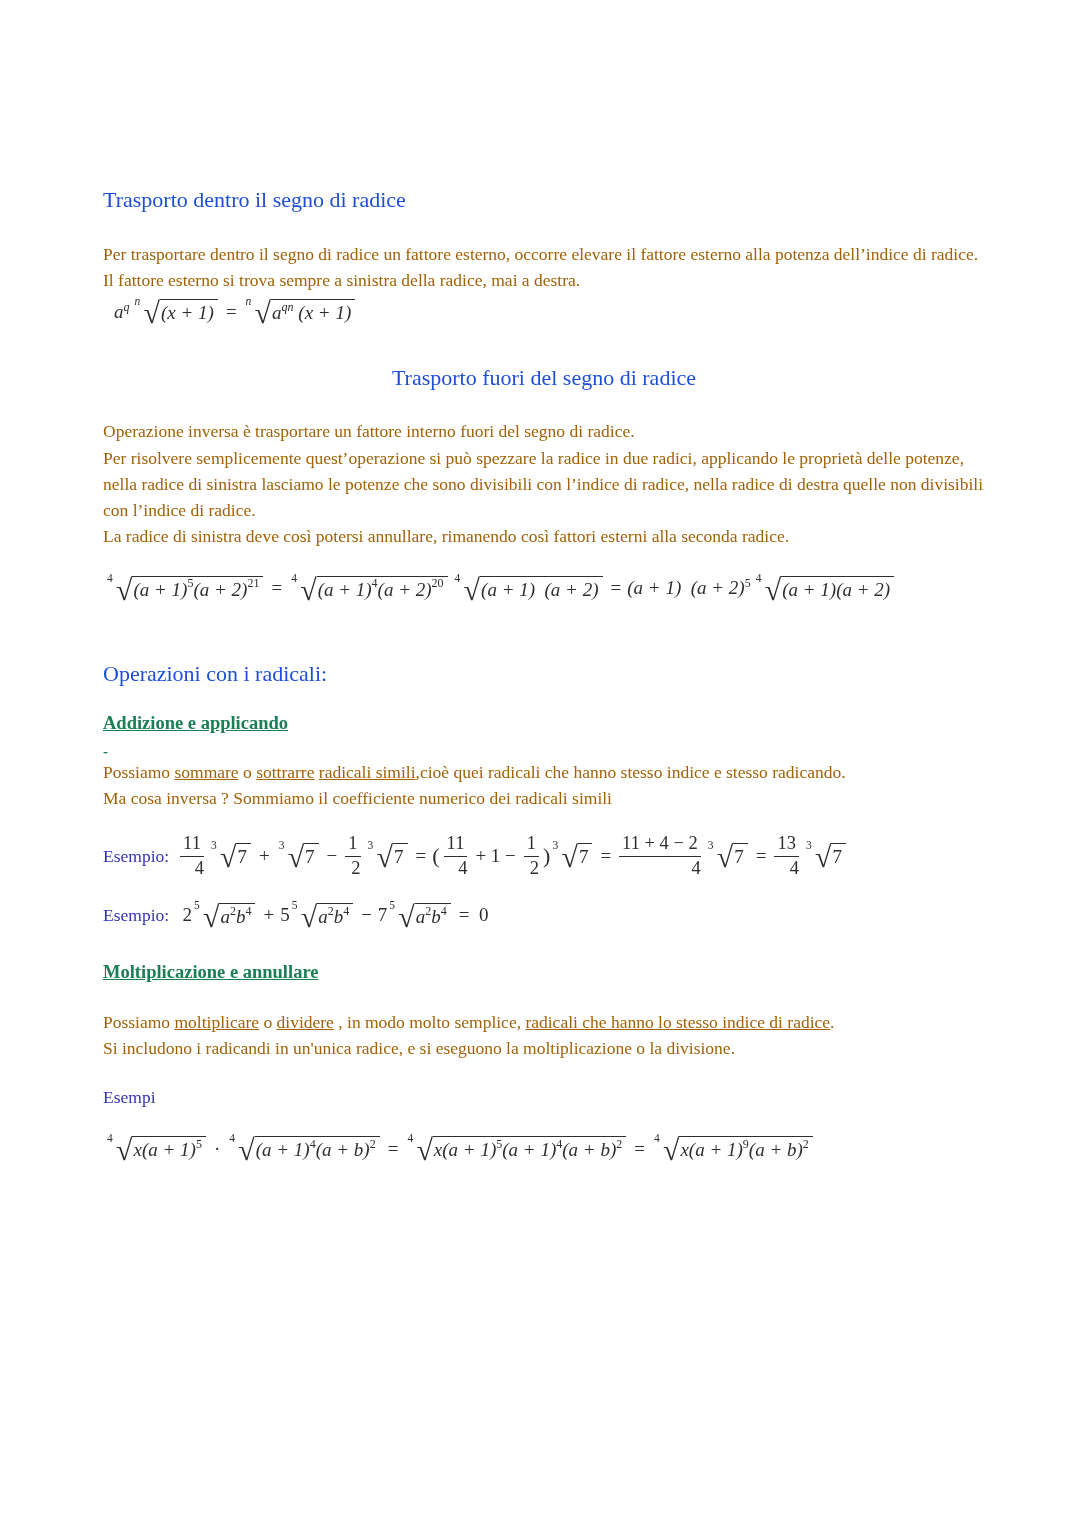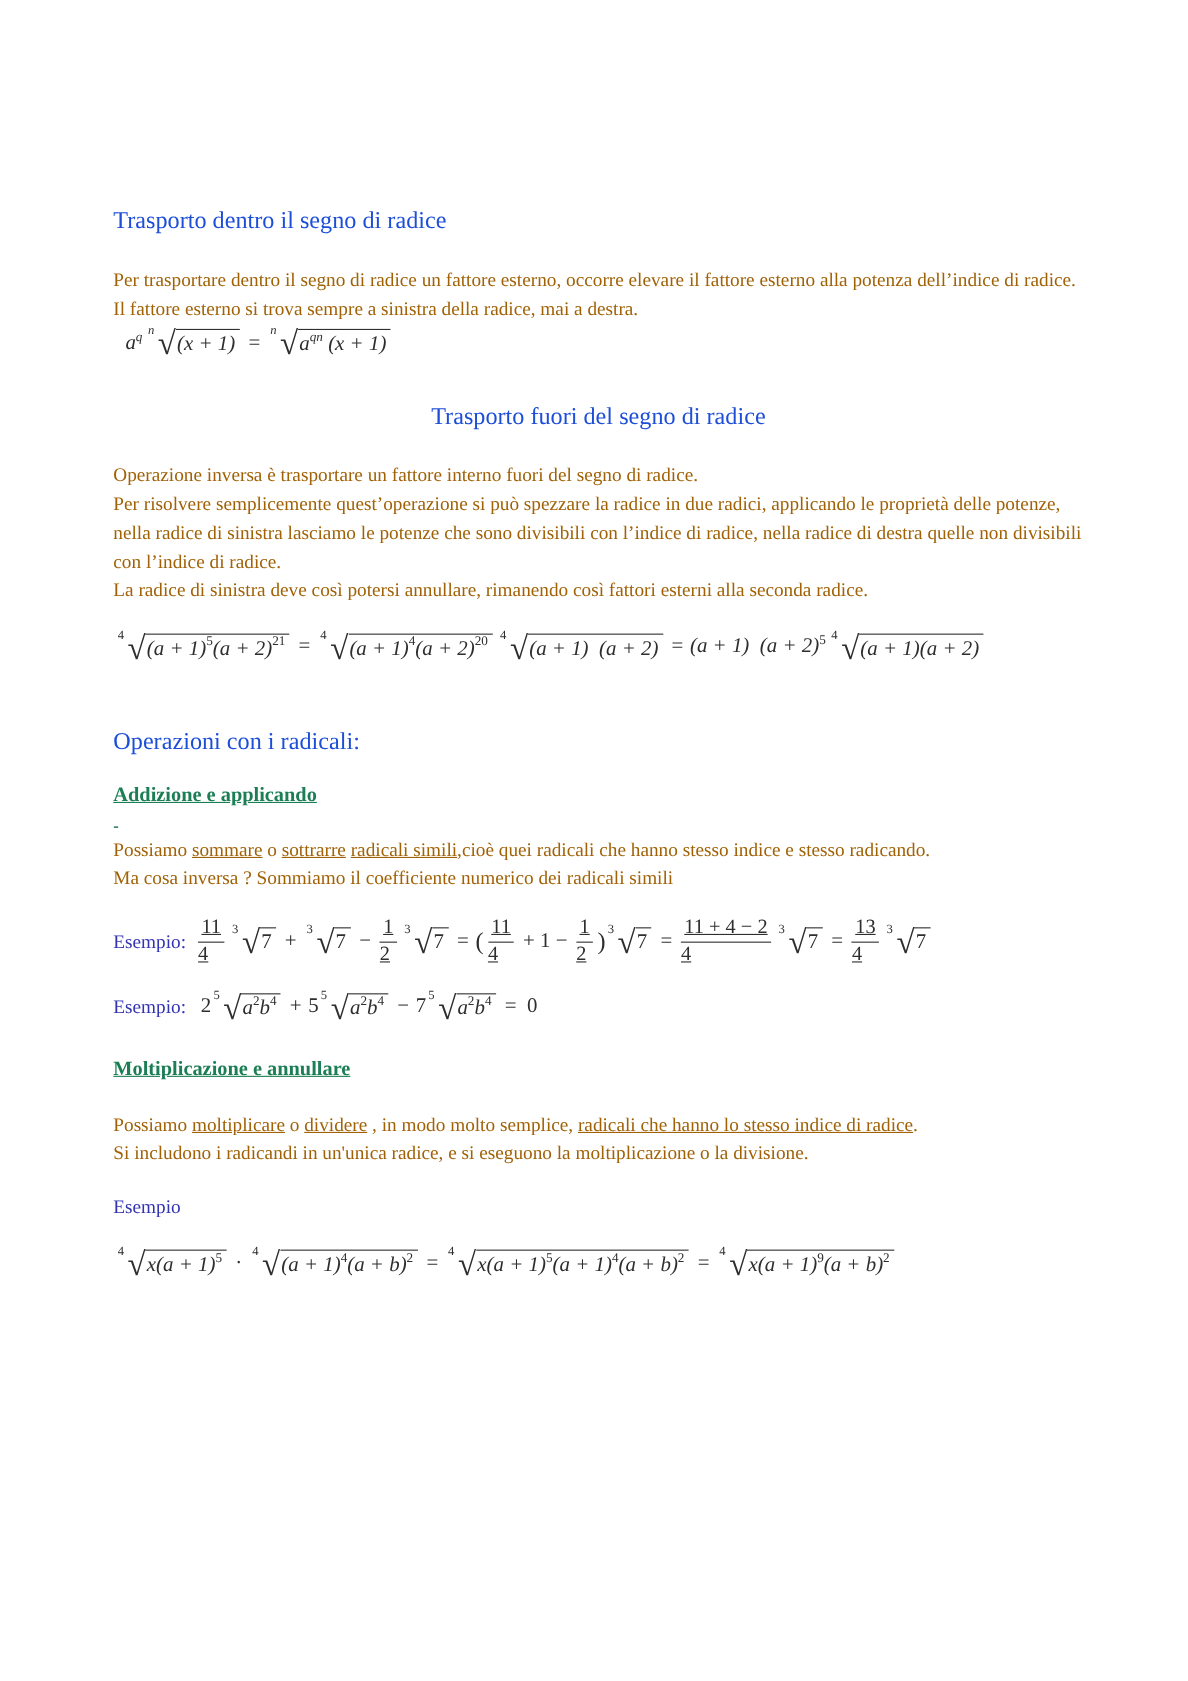--- a/index.html
+++ b/index.html
@@ -52,21 +52,21 @@
   .f3 { margin-top:22px; }
   .f4 { margin-top:24px; }
   .f5 { margin-top:28px; }
 
   .rad { display:inline-flex; align-items:flex-end; position:relative; padding-left:10px; margin:0 3px; }
   .rad .idx { position:absolute; left:1px; top:-3px; font-size:11.5px; line-height:1; }
   .rad .sign { font-style:normal; font-size:30px; line-height:0.8; }
   .rad .rbody { border-top:1.5px solid #2e2e2e; padding:2px 4px 0 1px; }
   .rad .rbody sup { position:relative; top:-1px; }
 
-  .frac { display:inline-flex; flex-direction:column; align-items:flex-start; margin:0 3px; font-size:18.5px; font-style:normal; line-height:1.15;text-decoration:underline; }
+  .frac { display:inline-flex; flex-direction:column; align-items:flex-end; margin:0 3px; font-size:18.5px; font-style:normal; line-height:1.15; }
   .frac .fnum { border-bottom:1.5px solid #2e2e2e; padding:0 3px 1px; }
   .frac .fden { padding-top:1px; }
 </style>
 </head>
 <body>
 
 <div class="content">
 
   <h1 class="heading">Trasporto dentro il segno di radice</h1>
 
@@ -90,17 +90,17 @@
 
   <div class="math f3"><span class="exlabel">Esempio:</span><span class="frac"><span class="fnum">11</span><span class="fden">4</span></span><span class="rad"><sup class="idx n">3</sup><span class="sign">√</span><span class="rbody n">7</span></span><span class="op">+</span><span class="rad"><sup class="idx n">3</sup><span class="sign">√</span><span class="rbody n">7</span></span><span class="op">−</span><span class="frac"><span class="fnum">1</span><span class="fden">2</span></span><span class="rad"><sup class="idx n">3</sup><span class="sign">√</span><span class="rbody n">7</span></span><span class="op">=</span><span class="paren">(</span><span class="frac"><span class="fnum">11</span><span class="fden">4</span></span><span class="op">+ 1 −</span><span class="frac"><span class="fnum">1</span><span class="fden">2</span></span><span class="paren">)</span><span class="rad" style="margin-left:0;"><sup class="idx n">3</sup><span class="sign">√</span><span class="rbody n">7</span></span><span class="op">=</span><span class="frac"><span class="fnum">11 + 4 − 2</span><span class="fden">4</span></span><span class="rad"><sup class="idx n">3</sup><span class="sign">√</span><span class="rbody n">7</span></span><span class="op">=</span><span class="frac"><span class="fnum">13</span><span class="fden">4</span></span><span class="rad"><sup class="idx n">3</sup><span class="sign">√</span><span class="rbody n">7</span></span></div>
 
 
   <div class="math f4"><span class="exlabel">Esempio: </span><span class="tok n">2</span><span class="rad" style="margin-left:0;"><sup class="idx n">5</sup><span class="sign">√</span><span class="rbody"><span class="it">a</span><sup class="n">2</sup><span class="it">b</span><sup class="n">4</sup></span></span><span class="op">+</span><span class="tok n">5</span><span class="rad" style="margin-left:0;"><sup class="idx n">5</sup><span class="sign">√</span><span class="rbody"><span class="it">a</span><sup class="n">2</sup><span class="it">b</span><sup class="n">4</sup></span></span><span class="op">−</span><span class="tok n">7</span><span class="rad" style="margin-left:0;"><sup class="idx n">5</sup><span class="sign">√</span><span class="rbody"><span class="it">a</span><sup class="n">2</sup><span class="it">b</span><sup class="n">4</sup></span></span><span class="op">=  0</span></div>
 
   <div class="gsub-wrap2"><h2 class="gsub">Moltiplicazione e annullare</h2></div>
 
   <p class="body"><span>Possiamo </span><span class="u">moltiplicare</span><span> o </span><span class="u">dividere</span><span> , in modo molto semplice, </span><span class="u">radicali che hanno  lo stesso indice di radice</span><span>.</span><br><span>Si includono i radicandi in un'unica radice, e si eseguono la moltiplicazione o la divisione.</span></p>
 
-  <div class="exline"><span class="exlabel">Esempio</span></div>
+  <div class="exline"><span class="exlabel">Esempi</span></div>
 
   <div class="math f5"><span class="rad"><sup class="idx n">4</sup><span class="sign">√</span><span class="rbody"><span class="it">x(a + 1)</span><sup class="n">5</sup></span></span><span class="op">·</span><span class="rad"><sup class="idx n">4</sup><span class="sign">√</span><span class="rbody"><span class="it">(a + 1)</span><sup class="n">4</sup><span class="it">(a + b)</span><sup class="n">2</sup></span></span><span class="op">=</span><span class="rad"><sup class="idx n">4</sup><span class="sign">√</span><span class="rbody"><span class="it">x(a + 1)</span><sup class="n">5</sup><span class="it">(a + 1)</span><sup class="n">4</sup><span class="it">(a + b)</span><sup class="n">2</sup></span></span><span class="op">=</span><span class="rad"><sup class="idx n">4</sup><span class="sign">√</span><span class="rbody"><span class="it">x(a + 1)</span><sup class="n">9</sup><span class="it">(a + b)</span><sup class="n">2</sup></span></span></div>
 
 </div>
 
 </body></html>

